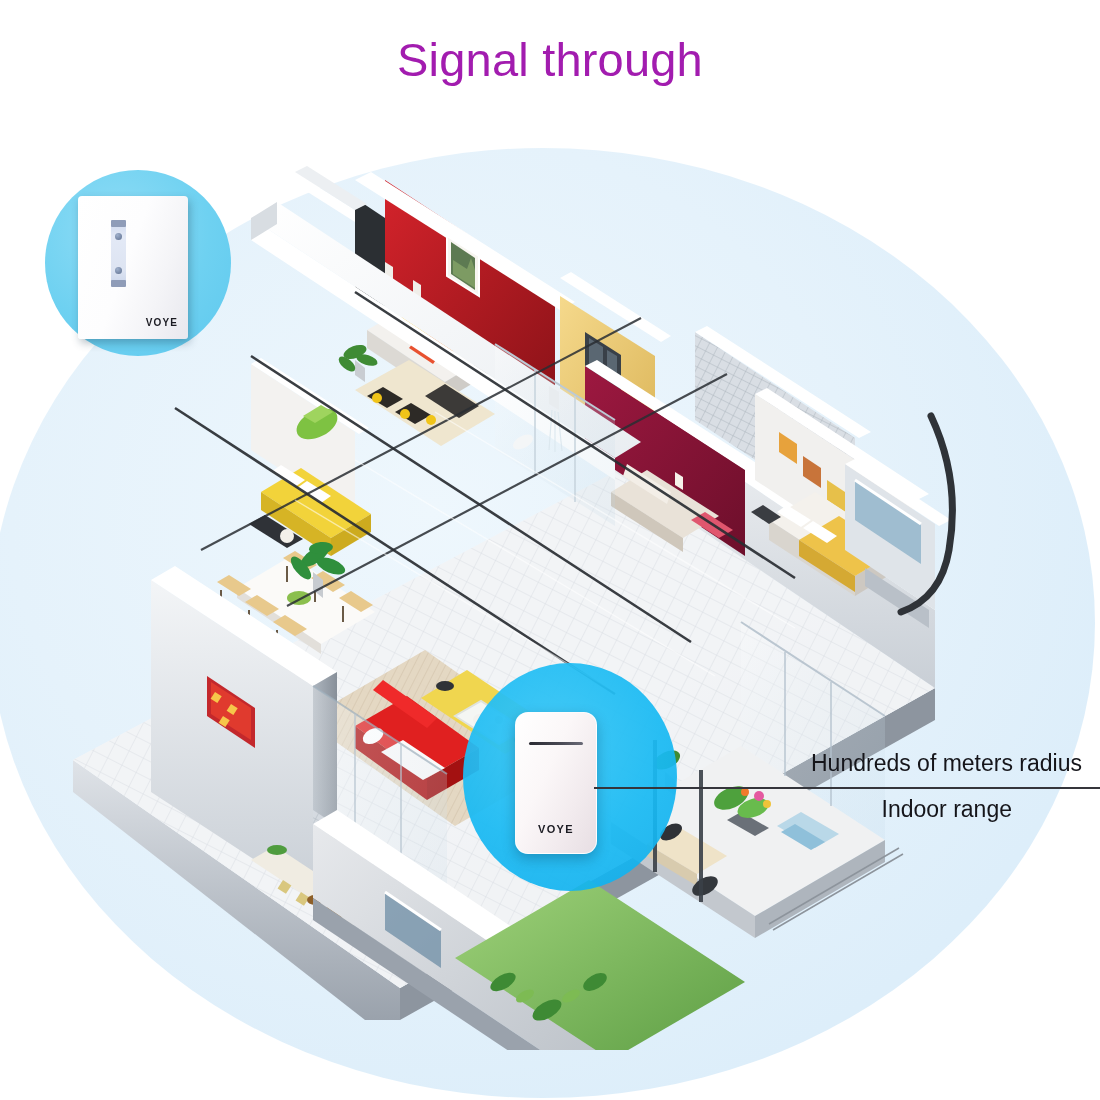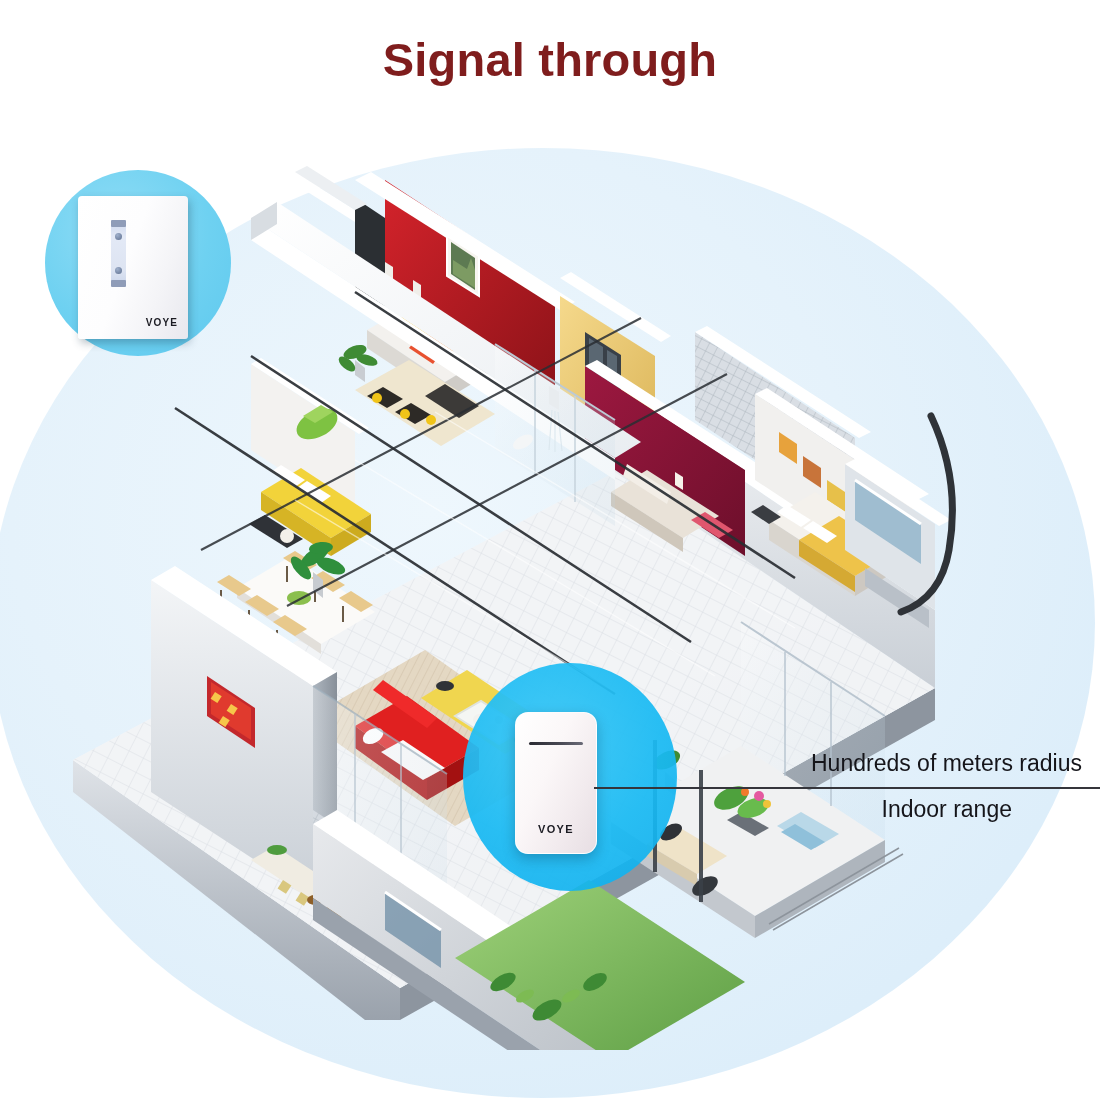--- a/index.html
+++ b/index.html
@@ -10,22 +10,22 @@
     font-family:"Liberation Sans", sans-serif;
     overflow:hidden;
   }
   #stage{position:relative;width:1100px;height:1100px;background:#ffffff;overflow:hidden;}
 
   
   .page-title{
     position:absolute;left:0;top:36px;width:1100px;
     text-align:center;
     font-size:47px;
-    font-weight:700;
-    color:#7f1d1d;
+    font-weight:400;
+    color:#a21caf;
     letter-spacing:.2px;
     line-height:1;
   }
 
   
   .halo{
     position:absolute;
     left:-10px;top:148px;
     width:1105px;height:950px;
     border-radius:50%;

